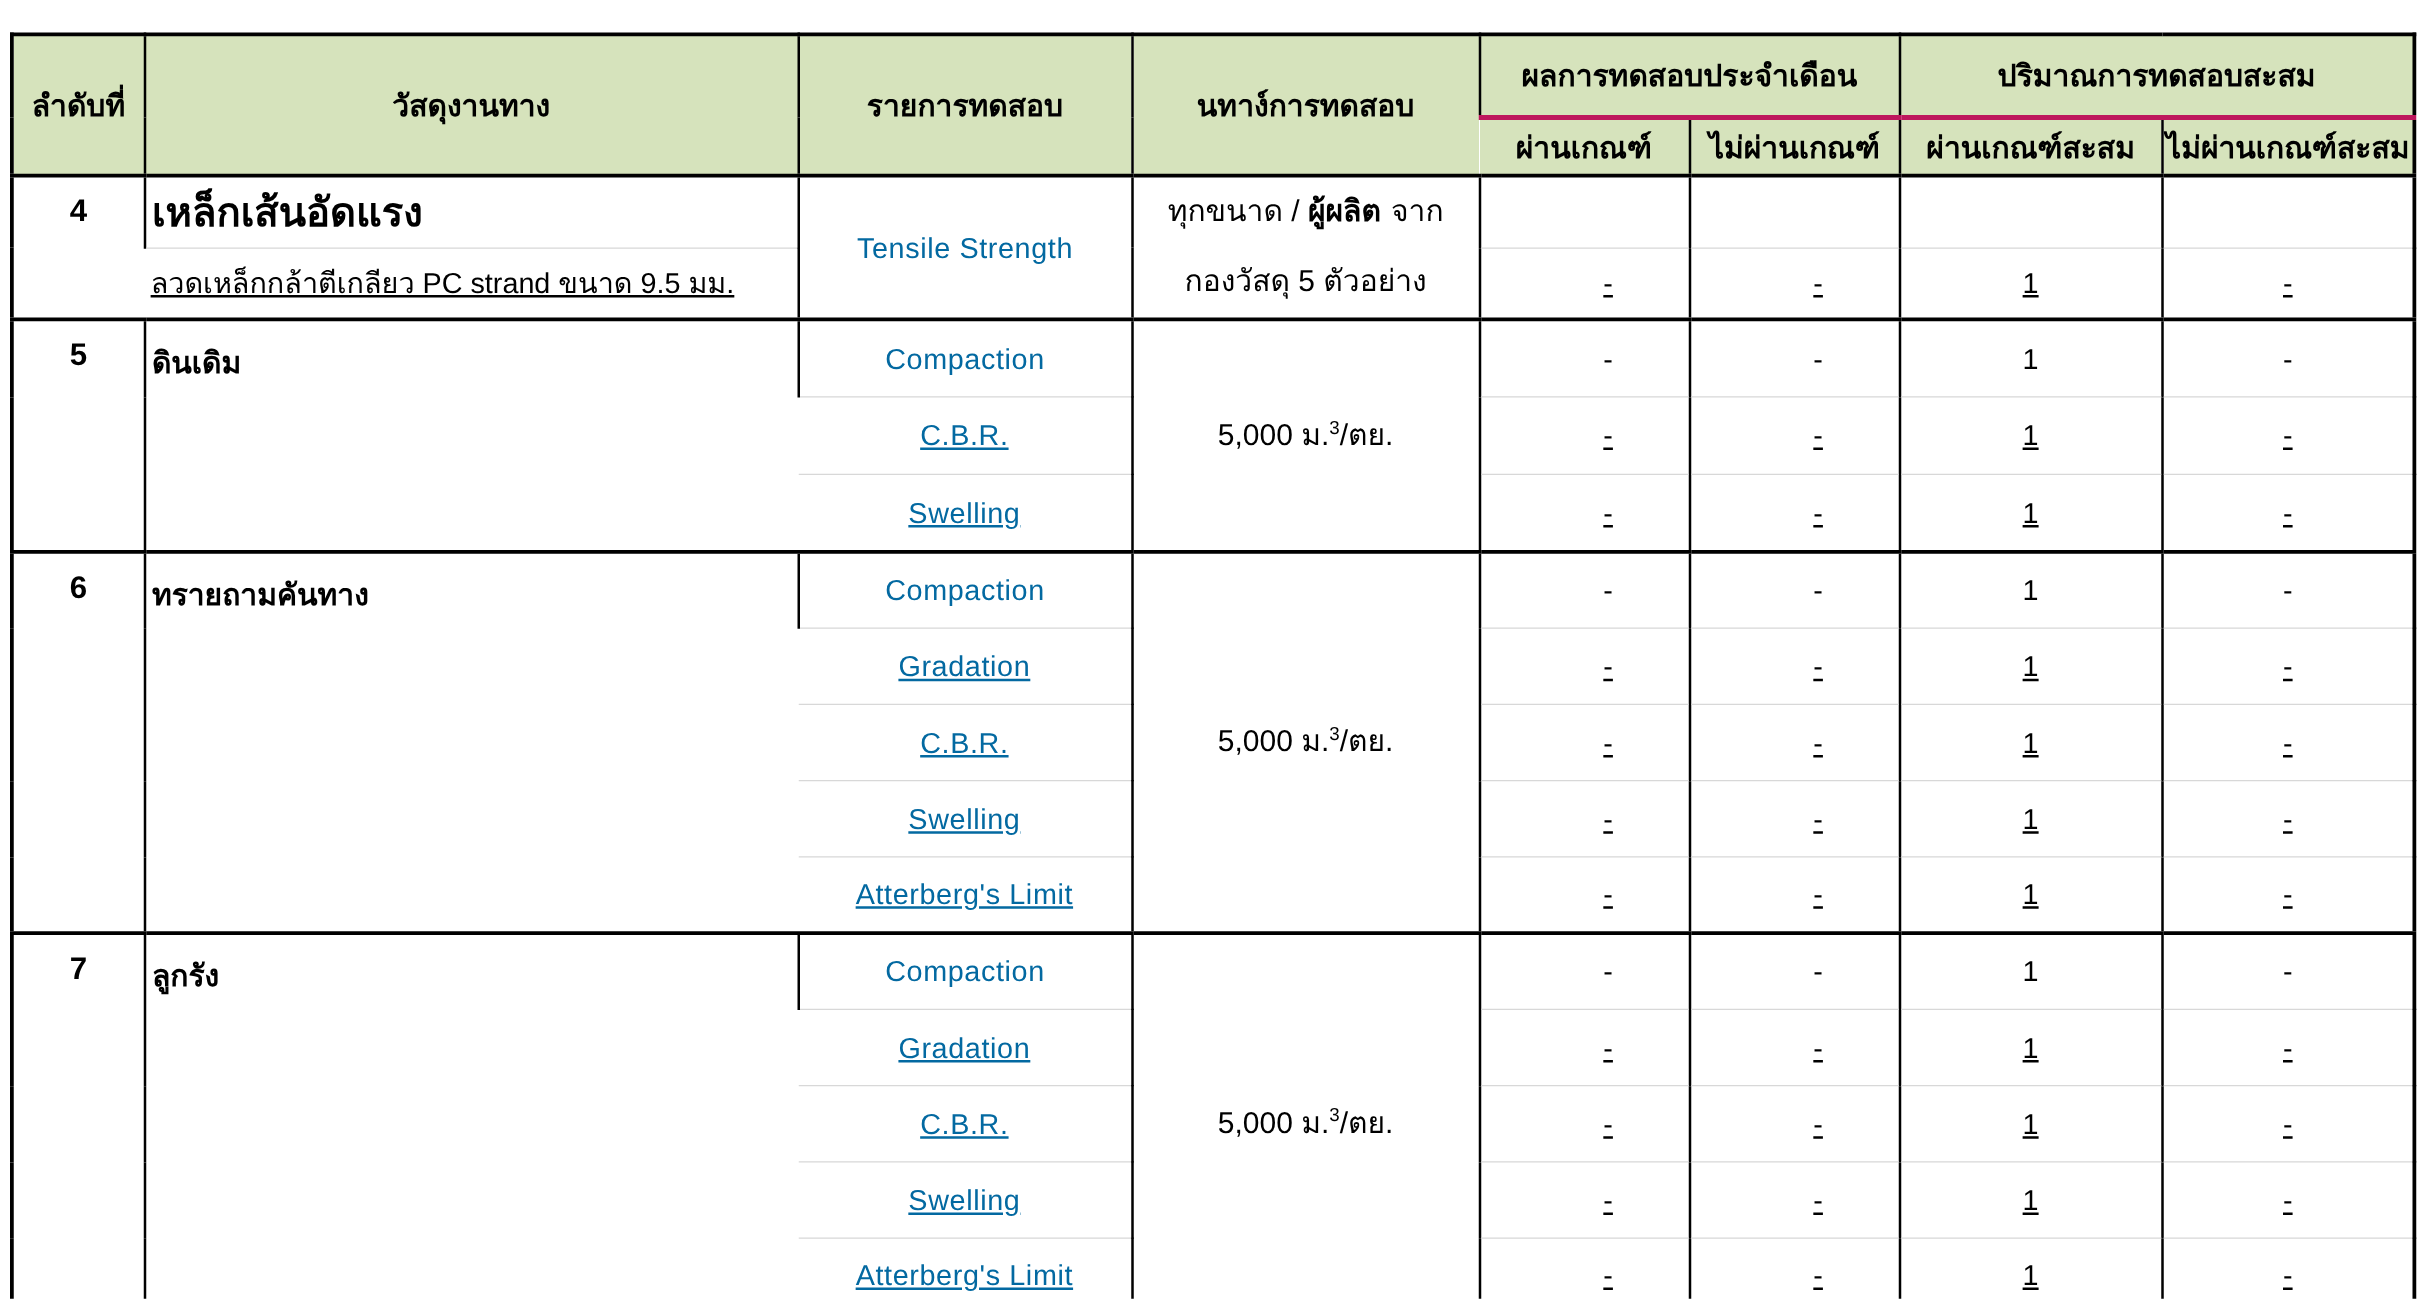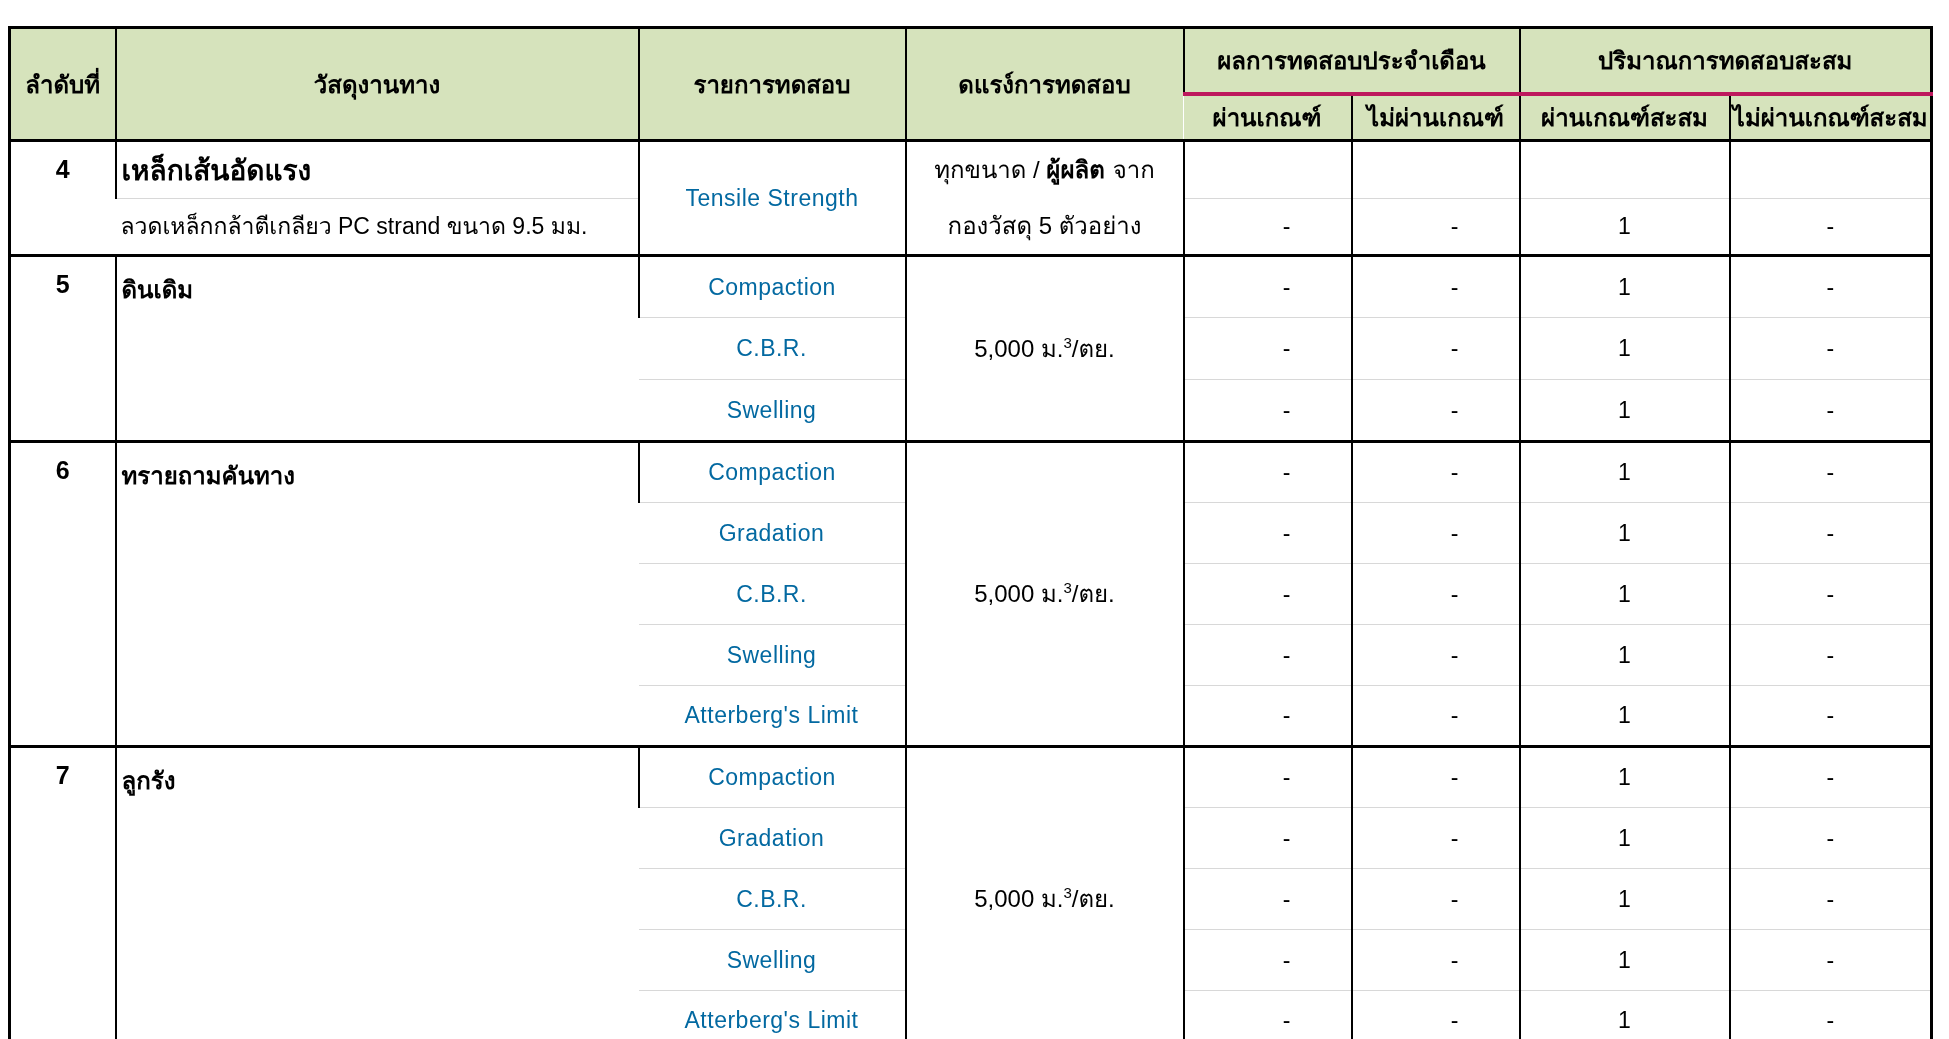--- a/index.html
+++ b/index.html
@@ -16,24 +16,24 @@
   .hdr{background:#d6e3bc;font-weight:bold;font-size:24px;text-align:center;vertical-align:middle;}
   .h1{border-bottom:4px solid #be185d;}
   .h2{border-bottom:3px solid #000;}
   tr.rh1{height:66px;}
   tr.rh2{height:47px;}
   
   tr.r56{height:56px;}
   tr.r62{height:62px;}
   tr.r61{height:61px;}
   tr.g-first td{border-top:3px solid #000;}
-  td.soft{border-top:1.5px solid #d8d8d8;}
+  td.soft{border-top:1.5px solid #d8d8d8;text-decoration:underline;}
   .c-order{font-weight:bold;font-size:25px;text-align:center;vertical-align:top;padding-top:13px;}
   .c-mat{font-size:24px;font-weight:bold;text-align:left;vertical-align:top;padding:13px 6px 0 5px;white-space:nowrap;}
-  .c-mat-line{font-size:28px;font-weight:bold;text-align:left;vertical-align:middle;padding-left:5px;white-space:nowrap;}
+  .c-mat-line{font-size:32px;font-weight:bold;text-align:left;vertical-align:middle;padding-left:5px;white-space:nowrap;}
   .c-mat-sub{font-size:23px;font-weight:normal;text-align:left;vertical-align:middle;padding-left:5px;white-space:nowrap;}
   .c-test{font-size:23px;font-weight:300;color:#0369a1;text-align:center;vertical-align:middle;letter-spacing:.5px;}
   .c-crit{font-size:24px;text-align:center;vertical-align:middle;line-height:56px;}
   .c-crit sup{font-size:15px;line-height:0;}
   .crit-bold{font-weight:bold;text-align:center;}
   .crit-post{margin-left:8px;}
   .c-val{font-size:23px;text-align:center;vertical-align:middle;}
   .c-val.shift{text-indent:38px;}
 </style>
 </head>
@@ -50,21 +50,21 @@
         <col style="width:168px">
         <col style="width:210px">
         <col style="width:202px">
   </colgroup>
 
   <tbody>
         <tr class="rh1">
     <td class="hdr h2" rowspan="2">ลำดับที่</td>
     <td class="hdr h2" rowspan="2">วัสดุงานทาง</td>
     <td class="hdr h2" rowspan="2">รายการทดสอบ</td>
-    <td class="hdr h2" rowspan="2">ดแรง์การทดสอบ</td>
+    <td class="hdr h2" rowspan="2">นทาง์การทดสอบ</td>
     <td class="hdr h1" colspan="2">ผลการทดสอบประจำเดือน</td>
     <td class="hdr h1" colspan="2">ปริมาณการทดสอบสะสม</td>
   </tr>
   <tr class="rh2">
     <td class="hdr h2">ผ่านเกณฑ์</td>
     <td class="hdr h2">ไม่ผ่านเกณฑ์</td>
     <td class="hdr h2">ผ่านเกณฑ์สะสม</td>
     <td class="hdr h2">ไม่ผ่านเกณฑ์สะสม</td>
   </tr>
 

